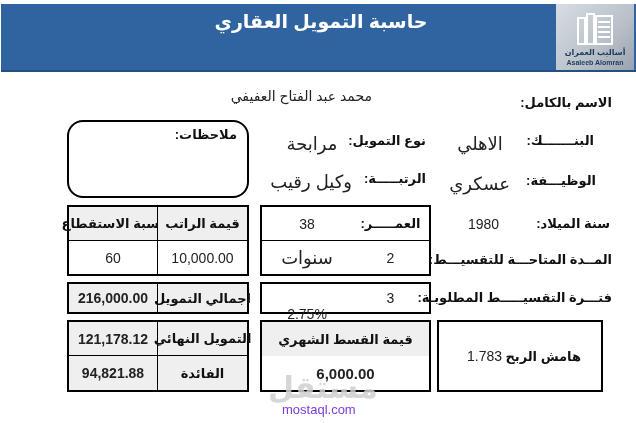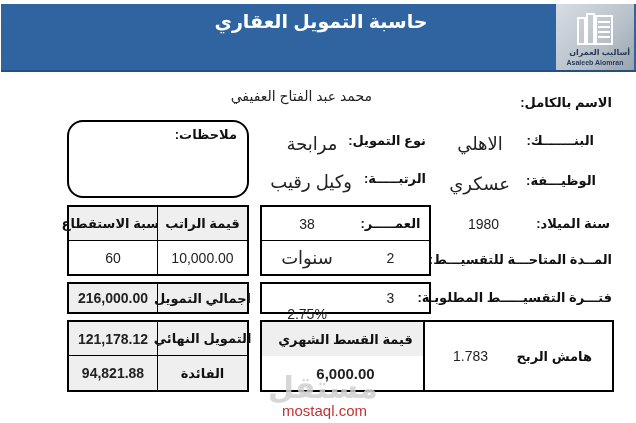--- a/index.html
+++ b/index.html
@@ -22,42 +22,42 @@
     color:#fff; font-weight:bold; font-size:15px; direction:rtl;
   }
   .logo {
     position:absolute; left:555px; top:0px; width:78px; height:66px;
     background:linear-gradient(135deg,#d8dde3 0%,#b8c0c9 60%,#9aa4ae 100%);
   }
   .logo .bld {
     position:absolute; left:20px; top:8px; width:38px; height:34px;
   }
   .logo .brand-ar {
-    position:absolute; left:4px; top:44px; width:70px; 
+    position:absolute; left:4px; top:44px; width:70px; text-align:center;
     font-size:8px; font-weight:bold; color:#1f3a5c; direction:rtl;
   }
   .logo .brand-en {
     position:absolute; left:2px; top:55px; width:74px; text-align:center;
     font-size:7px; font-weight:bold; color:#1f3a5c;
   }
   .lbl { font-weight:bold; font-size:13px; direction:rtl; white-space:nowrap; }
   .val { font-size:18px; direction:rtl; white-space:nowrap; color:#222; }
   .valn { font-size:14px; white-space:nowrap; color:#222; }
   .box { border:2px solid #000; box-sizing:border-box; background:#fff; }
   .cell {
     position:absolute; box-sizing:border-box; display:flex; align-items:center; justify-content:center;
   }
   .gray { background:#efefef; }
   .bold { font-weight:bold; }
   .watermark-ar {
     left:268px; top:370px; font-size:30px; font-weight:bold; color:#d0d0d0; opacity:.85;
     direction:rtl;
   }
   .watermark-en {
-    left:282px; top:402px; font-size:15px; color:#b91c1c; opacity:.9;
+    left:282px; top:402px; font-size:13px; color:#6d28d9; opacity:.9;
   }
 </style>
 </head>
 <body>
 
 <div class="abs header">
   <div class="h-title">حاسبة التمويل العقاري</div>
   <div class="logo">
     <svg class="bld" viewBox="0 0 38 34">
       <rect x="2" y="6" width="7" height="26" fill="none" stroke="#fff" stroke-width="2"></rect>
@@ -125,19 +125,19 @@
 <div class="abs box" style="left:260px; top:320px; width:171px; height:72px;">
   <div class="cell gray lbl" style="left:0; top:0; width:167px; height:34px;">قيمة القسط الشهري</div>
   <div class="cell valn bold" style="left:0; top:34px; width:167px; height:34px; font-size:15px;">6,000.00</div>
 </div>
 
 <div class="abs val" style="left:468px; top:216px; font-size:14px;">1980</div>
 <div class="abs lbl" style="right:26px; top:216px;">سنة الميلاد:</div>
 <div class="abs lbl" style="right:24px; top:252px;">المــدة المتاحـــة للتقسيـــط:</div>
 <div class="abs lbl" style="right:24px; top:290px;">فتـــرة التقسيـــــط المطلوبـة:</div>
 
-<div class="abs box" style="left:423px; top:320px; width:191px; height:72px;">
+<div class="abs box" style="left:437px; top:320px; width:166px; height:72px;">
   <div class="abs valn" style="left:28px; top:26px;">1.783</div>
   <div class="abs lbl" style="right:20px; top:27px;">هامش الربح</div>
 </div>
 
 <div class="abs watermark-ar">مستقل</div>
 <div class="abs watermark-en">mostaql.com</div>
 
 </body></html>

